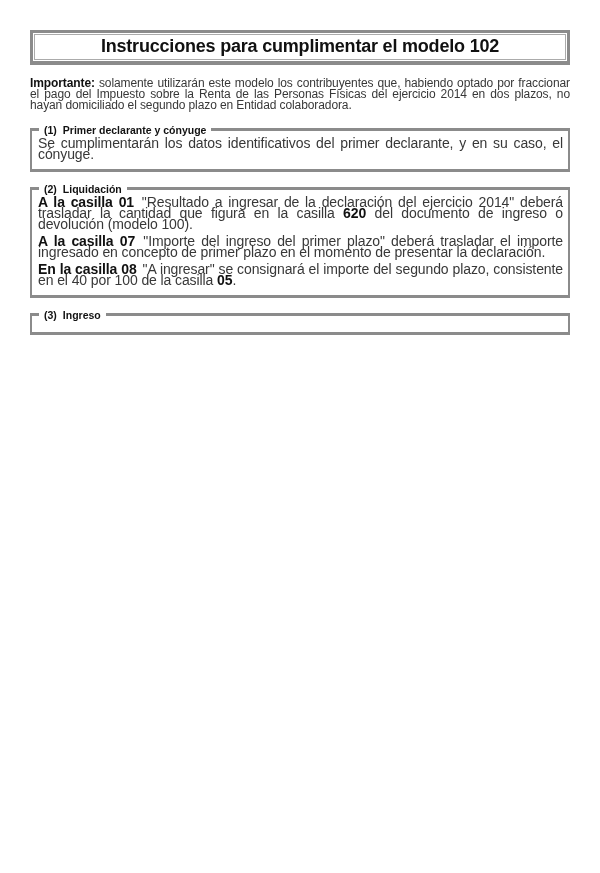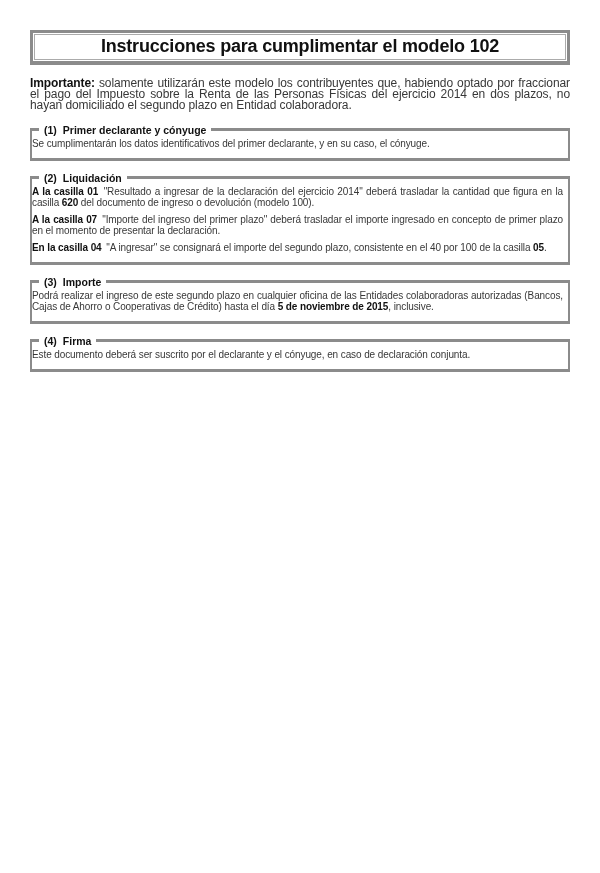--- a/index.html
+++ b/index.html
@@ -45,40 +45,40 @@
   }
   .importante b { color: #111111; }
 
   
   .box {
     position: relative;
     margin: 15px 30px 0 30px;
     border: 2px solid #8b8b8b;
     border-top-width: 3px;
     border-bottom-width: 3px;
-    padding: 7px 5px 9px 0;
+    padding: 7px 5px 9px 6px;
   }
   .box:first-of-type { margin-top: 17px; }
   .legend {
     position: absolute;
     top: -8.5px;
     left: 7px;
     background: #ffffff;
     padding: 0 5px;
     font-size: 10.5px;
     line-height: 14px;
     font-weight: bold;
     color: #111111;
     white-space: nowrap;
   }
   .legend .num { margin-right: 6px; }
 
   .box p {
     margin: 0;
-    font-size: 10px;
+    font-size: 14px;
     line-height: 11px;
     letter-spacing: -0.1px;
     text-align: justify;
     color: #383838;
   }
   .box p + p { margin-top: 6px; }
   .box p b { color: #111111; }
   b.lead { margin-right: 2px; }
 </style>
 </head>
@@ -100,30 +100,23 @@
     </div>
     <p><span>Se cumplimentarán los datos identificativos del primer declarante, y en su caso, el cónyuge.</span></p>
   </section>
 
   <section class="box">
     <div class="legend">
       <span class="num">(2)</span><span class="nm">Liquidación</span>
     </div>
     <p><b class="lead">A la casilla 01</b><span> "Resultado a ingresar de la declaración del ejercicio 2014" deberá trasladar la cantidad que figura en la casilla </span><b>620</b><span> del documento de ingreso o devolución (modelo 100).</span></p>
     <p><b class="lead">A la casilla 07</b><span> "Importe del ingreso del primer plazo" deberá trasladar el importe ingresado en concepto de primer plazo en el momento de presentar la declaración.</span></p>
-    <p><b class="lead">En la casilla 04</b><span> "A ingresar" se consignará el importe del segundo plazo, consistente en el 40 por 100 de la casilla </span><b>05</b><span>.</span></p>
+    <p><b class="lead">En la casilla 08</b><span> "A ingresar" se consignará el importe del segundo plazo, consistente en el 40 por 100 de la casilla </span><b>05</b><span>.</span></p>
   </section>
 
   <section class="box">
     <div class="legend">
-      <span class="num">(3)</span><span class="nm">Importe</span>
+      <span class="num">(3)</span><span class="nm">Ingreso</span>
     </div>
-    <p><span>Podrá realizar el ingreso de este segundo plazo en cualquier oficina de las Entidades colaboradoras autorizadas (Bancos, Cajas de Ahorro o Cooperativas de Crédito) hasta el día </span><b>5 de noviembre de 2015</b><span>, inclusive.</span></p>
   </section>
 
-  <section class="box">
-    <div class="legend">
-      <span class="num">(4)</span><span class="nm">Firma</span>
-    </div>
-    <p><span>Este documento deberá ser suscrito por el declarante y el cónyuge, en caso de declaración conjunta.</span></p>
-  </section>
 
 </div>
 
 </body></html>

